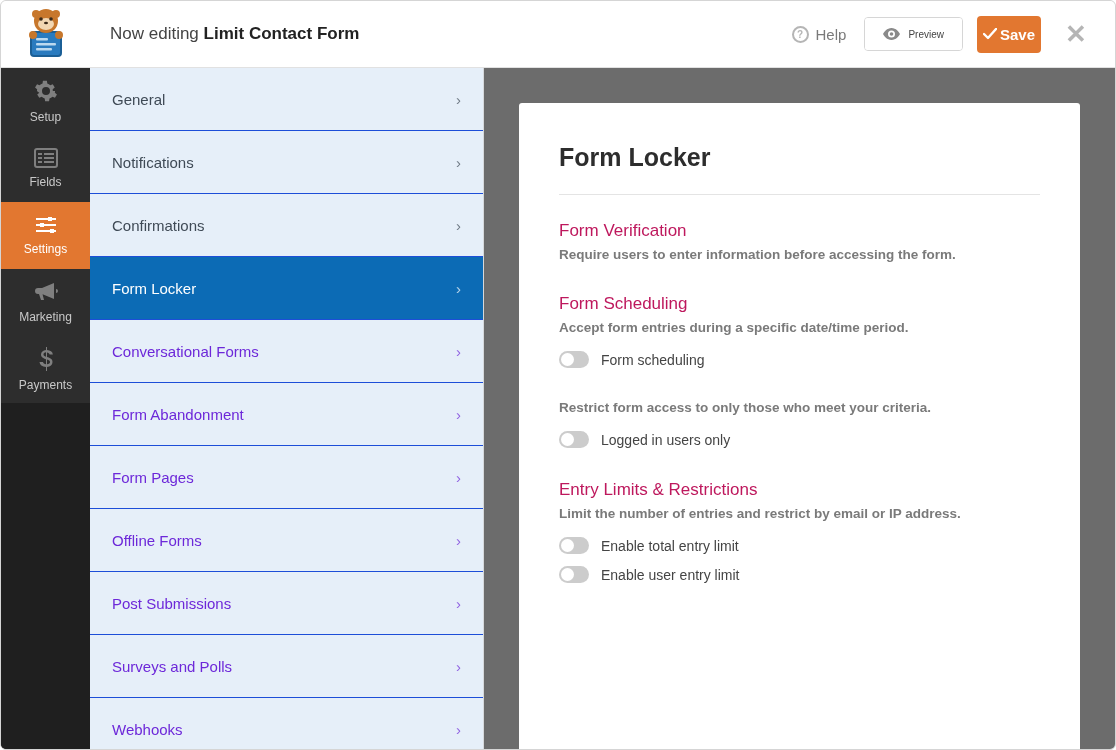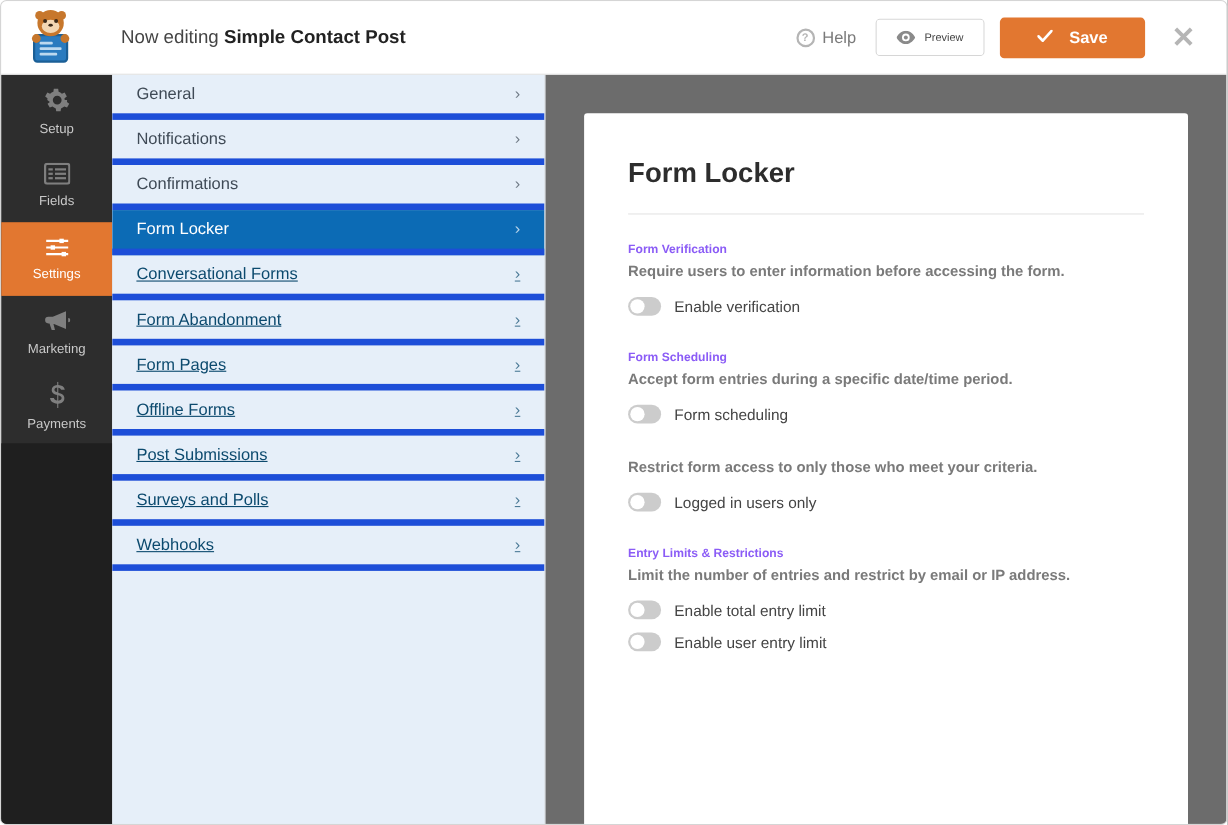--- a/index.html
+++ b/index.html
@@ -18,51 +18,51 @@
   .topbar-spacer { flex: 1; }
 
   .help-link { display: flex; align-items: center; gap: 7px; color: #7a7a7a; font-size: 15px; cursor: pointer; margin-right: 18px; }
   .help-icon-circle { width: 17px; height: 17px; border: 2px solid #b5b5b5; border-radius: 50%; display: inline-flex; align-items: center; justify-content: center; font-size: 10px; font-weight: 700; color: #b5b5b5; }
 
   .btn-group { display: flex; border: 1px solid #d6d6d6; border-radius: 4px; overflow: hidden; margin-right: 14px; }
   .btn-group button { background: #fff; border: none; padding: 10px 18px; font-size: 10px; color: #444; display: flex; align-items: center; gap: 8px; cursor: pointer; }
   .btn-group button + button { border-left: 1px solid #d6d6d6; }
   .btn-group .mini-icon { color: #8a8a8a; display: inline-flex; }
 
-  .save-btn { background: #e27730; color: #fff; border: none; border-radius: 4px; padding: 10px 34px; font-size: 15px; font-weight: 600; display: flex; align-items: center; gap: 15px; cursor: pointer; }
+  .save-btn { background: #e27730; color: #fff; border: none; border-radius: 4px; padding: 10px 6px; font-size: 15px; font-weight: 600; display: flex; align-items: center; gap: 3px; cursor: pointer; }
   .check-icon { display:inline-block; }
 
   .close-x { width: 42px; color: #b5b5b5; font-size: 26px; font-weight: 700; text-align: center; cursor: pointer; margin-left: 14px; }
 
   
   .body { flex: 1; display: flex; overflow: hidden; }
 
   
-  .rail { width: 101px; background: #2d2d2d; display: flex; flex-direction: column; }
+  .rail { width: 89px; background: #2d2d2d; display: flex; flex-direction: column; }
   .rail-item { height: 67px; display: flex; flex-direction: column; align-items: center; justify-content: center; gap: 4px; color: #c9c9c9; font-size: 12px; cursor: pointer; }
   .rail-item.active { background: #e27730; color: #fff; }
   .rail-icon { color: inherit; }
   .rail-remainder { flex: 1; background: #1f1f1f; }
 
   
   .sub-panel { width: 394px; background: #e6eff9; border-right: 1px solid #d6d9dc; overflow-y: auto; }
-  .sub-item { height: 41px; display: flex; align-items: center; justify-content: space-between; padding: 0 22px; border-bottom: 6px solid #1d4ed8; color: #3f4a56; font-size: 15px; cursor: pointer; }
+  .sub-item { height: 63px; display: flex; align-items: center; justify-content: space-between; padding: 0 22px; border-bottom: 1px solid #1d4ed8; color: #3f4a56; font-size: 15px; cursor: pointer; }
   .sub-item.active { background: #0c6bb5; color: #fff; }
-  .sub-item.inactive { color: #0c4a6e; text-decoration: underline; }
+  .sub-item.inactive { color: #6d28d9; }
   .sub-item .chevron { color: inherit; opacity: .7; }
 
   
   .canvas { flex: 1; background: #6c6c6c; padding: 35px 35px 0 35px; overflow: hidden; }
   .panel { background: #fff; width: 100%; height: 100%; border-radius: 3px 3px 0 0; padding: 40px 40px 20px 40px; overflow-y: auto; }
 
   .panel-title { font-size: 25px; font-weight: 600; color: #2d2d2d; margin-bottom: 22px; }
   .panel-hr { border: none; border-top: 1px solid #e4e4e4; margin-bottom: 26px; }
 
   .section { margin-bottom: 32px; }
-  .section h3 { font-size: 11px; font-weight: 700; color: #8b5cf6; margin-bottom: 6px; }
+  .section h3 { font-size: 17px; font-weight: 400; color: #be185d; margin-bottom: 6px; }
   .section p { font-size: 13.5px; color: #7a7a7a; margin-bottom: 16px; font-weight: bold; }
 
   .toggle-row { display: flex; align-items: center; gap: 12px; margin-bottom: 12px; }
   .switch { width: 30px; height: 17px; background: #ccc; border-radius: 17px; position: relative; cursor: pointer; flex-shrink: 0; }
   .switch::after { content: ""; position: absolute; width: 13px; height: 13px; background: #fff; border-radius: 50%; top: 2px; left: 2px; }
   .switch-label { font-size: 14px; color: #444; }
 
 </style>
 </head>
 <body>
@@ -85,21 +85,21 @@
         <circle cx="23" cy="11" r="1.8" fill="#3a2a1a"></circle>
         <circle cx="33" cy="11" r="1.8" fill="#3a2a1a"></circle>
         <ellipse cx="28" cy="15" rx="2" ry="1.3" fill="#3a2a1a"></ellipse>
 
         <circle cx="15" cy="27" r="4" fill="#c7772c"></circle>
         <circle cx="41" cy="27" r="4" fill="#c7772c"></circle>
       </svg>
     </div>
 
     <div class="editing-label">
-      <span>Now editing </span><span class="form-name">Simple Contact Post</span>
+      <span>Now editing </span><span class="form-name">Limit Contact Form</span>
     </div>
 
     <div class="topbar-spacer"></div>
 
     <div class="help-link">
       <span class="help-icon-circle">?</span>
       <span>Help</span>
     </div>
 
     <div class="btn-group">
@@ -239,24 +239,20 @@
     </div>
 
     <div class="canvas">
       <div class="panel">
         <h1 class="panel-title">Form Locker</h1>
         <hr class="panel-hr">
 
         <div class="section">
           <h3>Form Verification</h3>
           <p>Require users to enter information before accessing the form.</p>
-          <div class="toggle-row">
-            <span class="switch"></span>
-            <span class="switch-label">Enable verification</span>
-          </div>
         </div>
 
         <div class="section">
           <h3>Form Scheduling</h3>
           <p>Accept form entries during a specific date/time period.</p>
           <div class="toggle-row">
             <span class="switch"></span>
             <span class="switch-label">Form scheduling</span>
           </div>
         </div>

